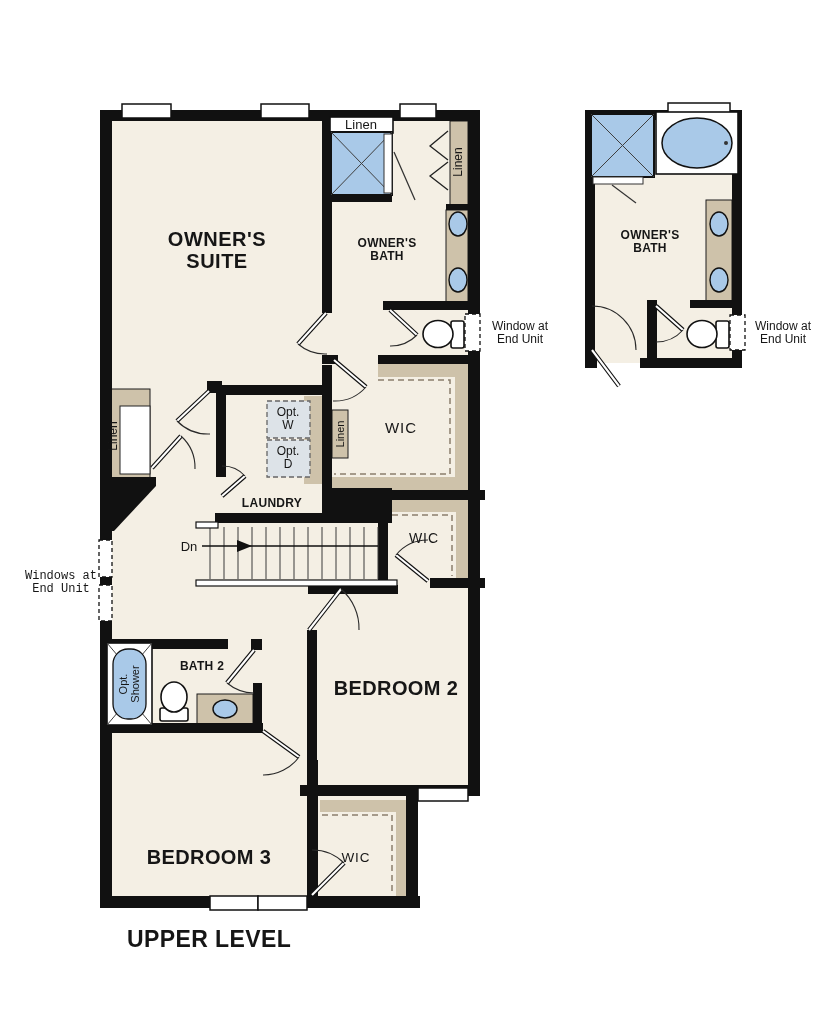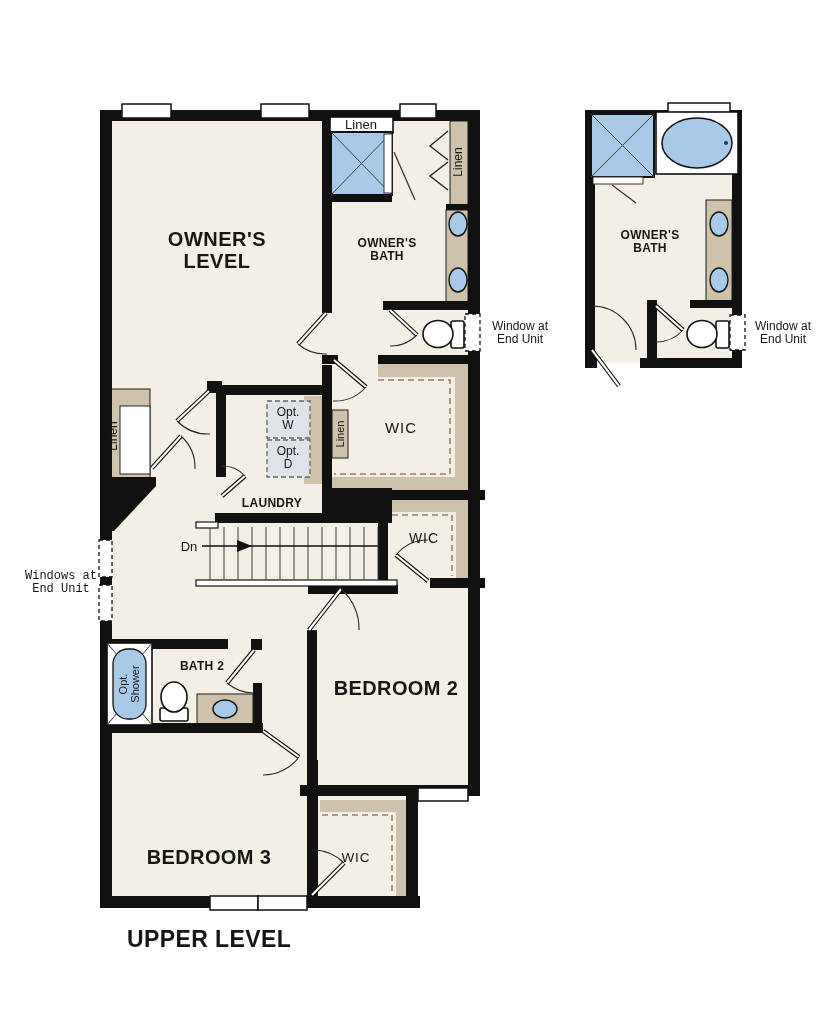--- a/index.html
+++ b/index.html
@@ -246,21 +246,21 @@
     <path class="arc" d="M592,306 A44,44 0 0 1 636,350"></path>
     <path class="leafb" d="M592,350 L619,386"></path>
         <path class="leafw" d="M592,350 L619,386"></path>
 
     <path class="leafb" d="M656,306 L683,330"></path>
         <path class="leafw" d="M656,306 L683,330"></path>
     <path class="arc" d="M683,330 A36,36 0 0 1 656,342"></path>
   </g>
 </svg>
 
-<div class="lbl b f20" style="left:217px;top:250px;width:160px;">OWNER'S LEVEL</div>
+<div class="lbl b f20" style="left:217px;top:250px;width:160px;">OWNER'S SUITE</div>
 <div class="lbl b f15" style="left:387px;top:250px;width:95px;">OWNER'S BATH</div>
 <div class="lbl f13" style="left:361px;top:125px;width:56px;">Linen</div>
 <div class="lbl vert f12" style="left:459px;top:162px;">Linen</div>
 <div class="lbl f12" style="left:520px;top:333px;width:80px;">Window at End Unit</div>
 <div class="lbl wic" style="left:401px;top:428px;width:60px;">WIC</div>
 <div class="lbl vert f11" style="left:340px;top:434px;">Linen</div>
 <div class="lbl f12" style="left:288px;top:419px;width:34px;">Opt. W</div>
 <div class="lbl f12" style="left:288px;top:458px;width:34px;">Opt. D</div>
 <div class="lbl b f15" style="left:272px;top:504px;width:120px;">LAUNDRY</div>
 <div class="lbl vert f12" style="left:114px;top:436px;">Linen</div>

